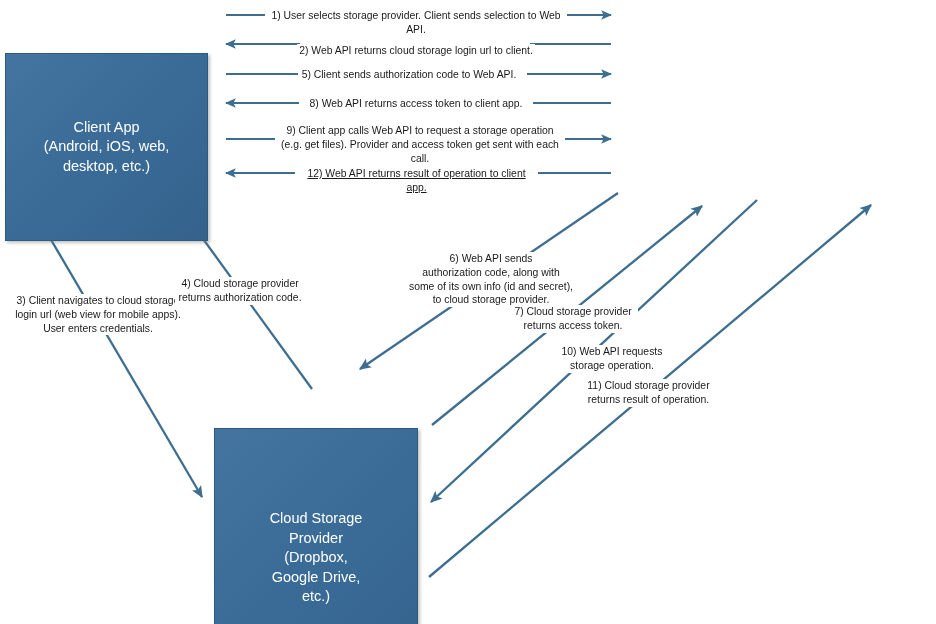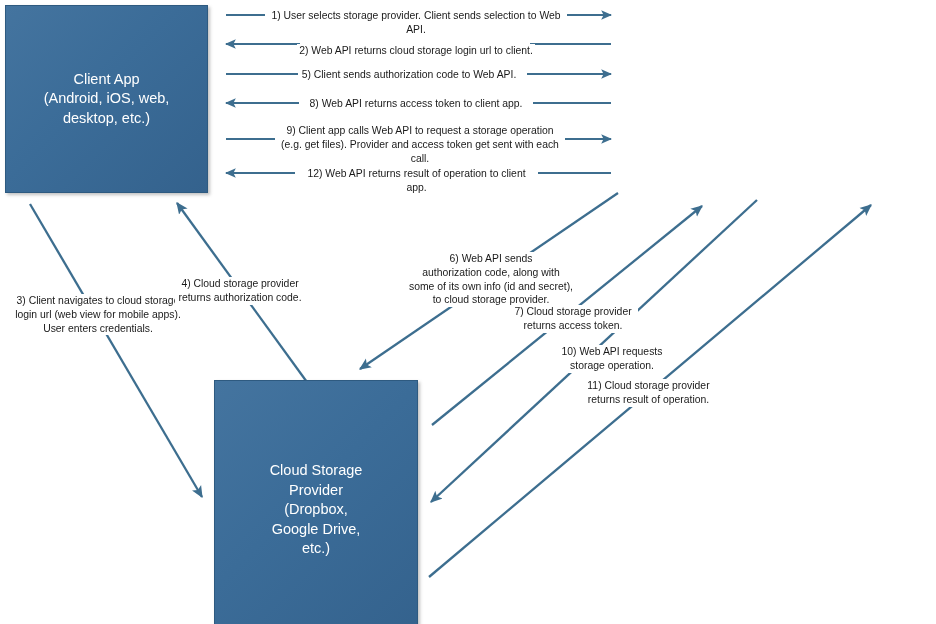--- a/index.html
+++ b/index.html
@@ -24,20 +24,21 @@
     box-shadow: 2px 2px 3px rgba(120,120,120,0.45);
     color: #ffffff;
     display: flex;
     align-items: center;
     justify-content: center;
     text-align: center;
     line-height: 1.35;
     font-size: 14.5px;
     box-sizing: border-box;
     z-index: 1;
+    margin-top: 48px;
   }
   .node .node-label {
     white-space: pre-line;
     padding: 0 10px;
   }
   #node-client-app { left: 5px;   top: 5px;   width: 203px; height: 188px; }
   #node-web-api    { left: 621px; top: 5px;   width: 302px; height: 193px; }
   #node-cloud      { left: 214px; top: 380px; width: 204px; height: 260px; }
 
   .edge-layer {
@@ -145,21 +146,21 @@
 
   <div class="edge-label" style="left:297px; top:44px; width:236px;">2) Web API returns cloud storage login url to client.</div>
 
   <div class="edge-label" style="left:298px; top:68px; width:220px;">5) Client sends authorization code to Web API.</div>
 
   <div class="edge-label" style="left:299px; top:97px; width:232px;">8) Web API returns access token to client app.</div>
 
   <div class="edge-label" style="left:275px; top:124px; width:288px;">9) Client app calls Web API to request a storage operation
 (e.g. get files). Provider and access token get sent with each call.</div>
 
-  <div class="edge-label" style="left:295px; top:167px; width:241px;">12) Web API returns result of operation to client app.</div>
+  <div class="edge-label" style="left:295px; top:167px; width:241px;text-decoration:underline;">12) Web API returns result of operation to client app.</div>
 
   <div class="edge-label" style="left:14px; top:294px; width:166px;">3) Client navigates to cloud storage
 login url (web view for mobile apps).
 User enters credentials.</div>
 
   <div class="edge-label" style="left:175px; top:277px; width:128px;">4) Cloud storage provider
 returns authorization code.</div>
 
   <div class="edge-label" style="left:407px; top:252px; width:166px;">6) Web API sends
 authorization code, along with

